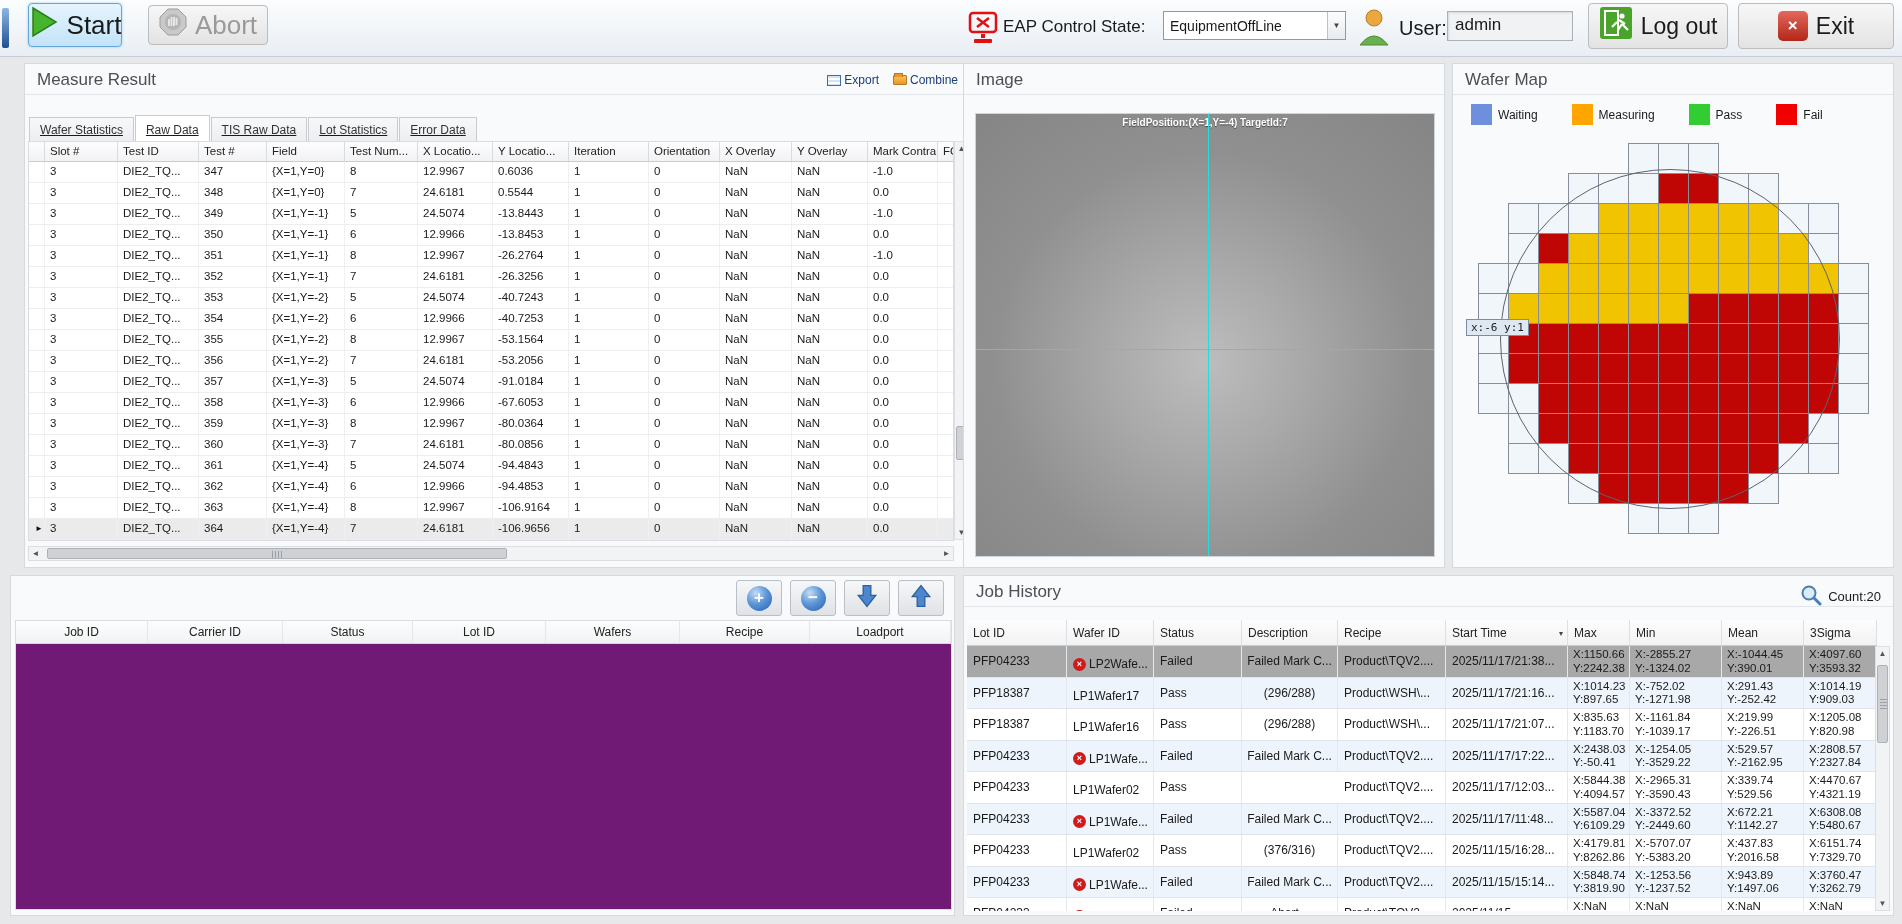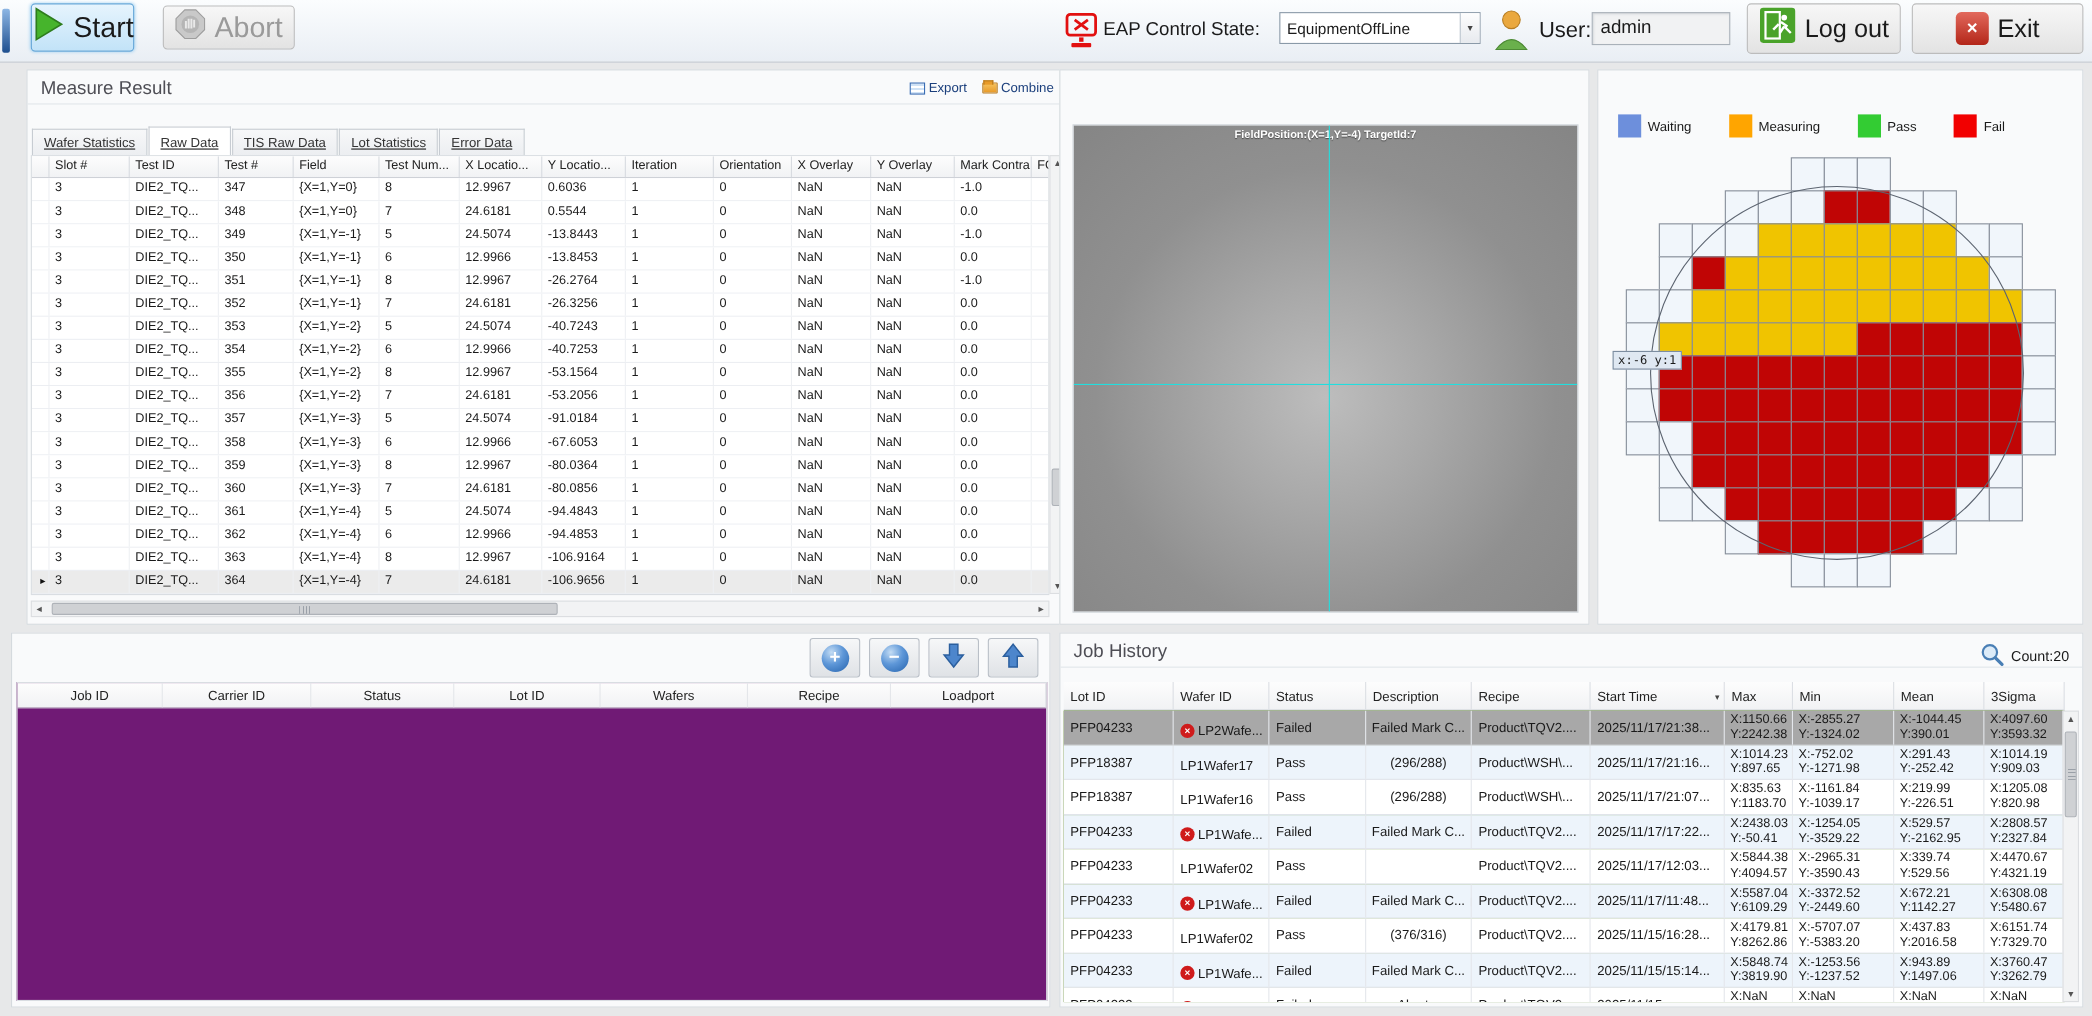--- a/index.html
+++ b/index.html
@@ -109,21 +109,21 @@
   .wtip { position:absolute; left:-12px; top:176px; background:#dfe8f2; border:1px solid #7c8da0;
     font-family:"DejaVu Sans Mono",monospace; font-size:11px; padding:1px 4px; white-space:nowrap; z-index:3; }
 
   
   .jh-count { position:absolute; right:12px; top:8px; display:flex; align-items:center; gap:6px; font-size:13px; }
   .jh-wrap { position:absolute; left:3px; top:44px; width:910px; }
   .jh-h { display:flex; height:26px; background:linear-gradient(#fdfdfd,#f1f2f4); border-bottom:1px solid #c9cdd3; }
   .jh-h .c { font-size:12px; color:#222; padding:6px 0 0 6px; border-right:1px solid #dcdfe4;
     overflow:hidden; white-space:nowrap; flex:none; }
   .jh-h .sort { font-size:8px; color:#444; float:right; margin:3px 4px 0 0; }
-  .jh-rows { height:265px; overflow:hidden; background:#4d7c0f; }
+  .jh-rows { height:265px; overflow:hidden; background:#a16207; }
   .jh-row { display:flex; height:31.5px; border-bottom:1px solid #e0e4ea; background:#fff; }
   .jh-row.alt { background:#edf4fb; }
   .jh-row.sel { background:#a8a8a8; }
   .jh-row .c { font-size:12px; padding:8px 0 0 6px; border-right:1px solid #e4e7ec; overflow:hidden;
     white-space:nowrap; flex:none; }
   .jh-row .c.ctr { text-align:center; padding-left:0; }
   .jh-row .stat { padding:2px 0 0 5px; font-size:11.5px; line-height:13.5px; }
   .fail-ic { display:inline-block; width:13px; height:13px; border-radius:50%; background:#cf1b1b;
     color:#fff; font-size:9px; font-weight:bold; text-align:center; line-height:13px; margin-right:3px;
     vertical-align:-2px; }
@@ -565,28 +565,30 @@
         <div class="c" style="width: 130px;">Status</div>
         <div class="c" style="width: 133px;">Lot ID</div>
         <div class="c" style="width: 134px;">Wafers</div>
         <div class="c" style="width: 130px;">Recipe</div>
         <div class="c" style="width: 141px;">Loadport</div>
       </div>
   </div>
 </div>
 
 <div class="panel" id="p-image">
+  <div class="p-title">Image</div>
   <div class="img-area">
     <div class="img-cap">FieldPosition:(X=1,Y=-4) TargetId:7</div>
     <div class="ch-v"></div>
     <div class="ch-h"></div>
   </div>
 </div>
 
 <div class="panel" id="p-wafer">
+  <div class="p-title">Wafer Map</div>
   <div class="legend">
       <div class="leg-item">
         <span class="leg-sw" style="background: rgb(109, 143, 220);"></span>
         <span class="leg-lb">Waiting</span>
       </div>
       <div class="leg-item">
         <span class="leg-sw" style="background: rgb(255, 165, 0);"></span>
         <span class="leg-lb">Measuring</span>
       </div>
       <div class="leg-item">

